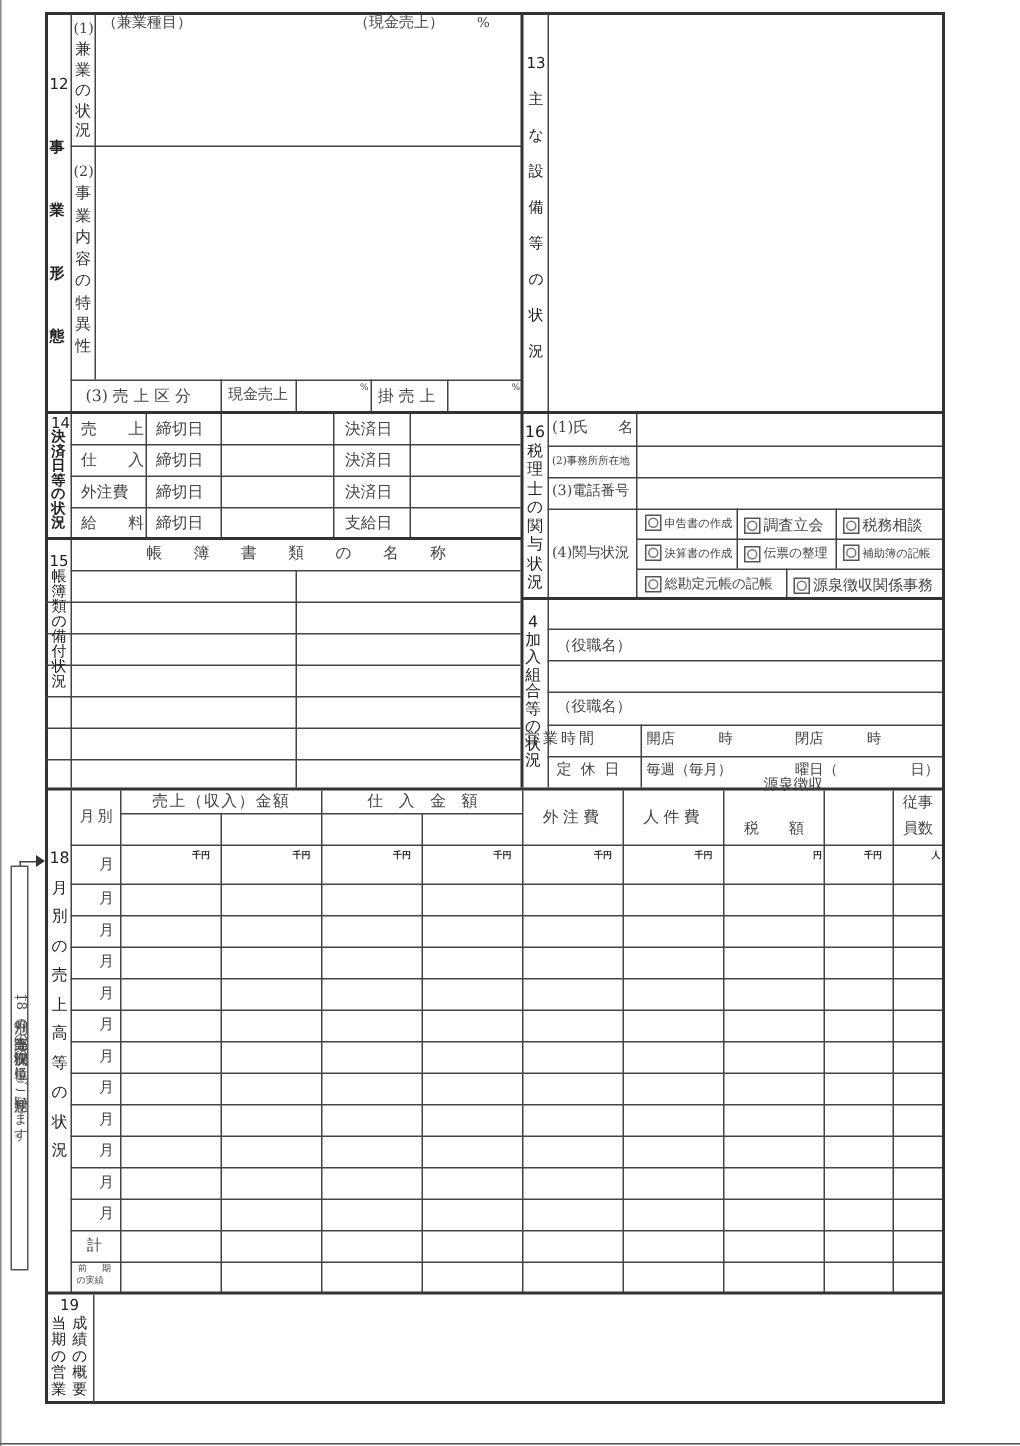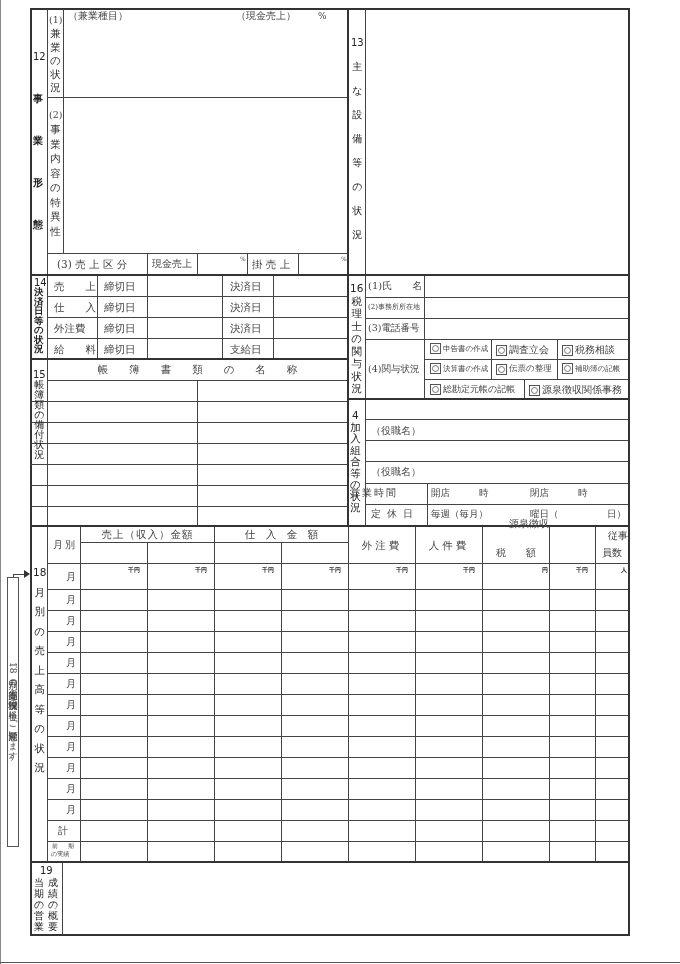--- a/index.html
+++ b/index.html
@@ -326,21 +326,21 @@
   <span>況</span>
 </div>
 
 <div class="txt" style="left:53px;top:540px;font-size:10px;letter-spacing:2px;">月別</div>
 <div class="txt" style="left:81px;top:529px;width:133px;text-align:center;font-size:10.5px;letter-spacing:1px;">売上（収入）金額</div>
 <div class="txt" style="left:215px;top:529px;width:133px;text-align:center;font-size:10.5px;">仕　入　金　額</div>
 <div class="txt" style="left:349px;top:540px;width:66px;text-align:center;font-size:10.5px;letter-spacing:3px;">外注費</div>
 <div class="txt" style="left:416px;top:540px;width:66px;text-align:center;font-size:10.5px;letter-spacing:3px;">人件費</div>
 <div class="txt" style="left:483px;top:519px;width:66px;text-align:right;font-size:10px;">源泉徴収</div>
 <div class="txt" style="left:483px;top:548px;width:66px;text-align:center;font-size:10px;">税　　額</div>
-<div class="txt" style="left:596px;top:531px;width:32px;text-align:right;font-size:10px;">従事</div>
+<div class="txt" style="left:596px;top:531px;width:32px;text-align:center;font-size:10px;">従事</div>
 <div class="txt" style="left:596px;top:548px;width:32px;text-align:center;font-size:10px;">員数</div>
 
 <div class="unit" style="left:128px;top:566px;">千円</div>
 <div class="unit" style="left:195px;top:566px;">千円</div>
 <div class="unit" style="left:262px;top:566px;">千円</div>
 <div class="unit" style="left:329px;top:566px;">千円</div>
 <div class="unit" style="left:396px;top:566px;">千円</div>
 <div class="unit" style="left:463px;top:566px;">千円</div>
 <div class="unit" style="left:542px;top:566px;">円</div>
 <div class="unit" style="left:576px;top:566px;">千円</div>

